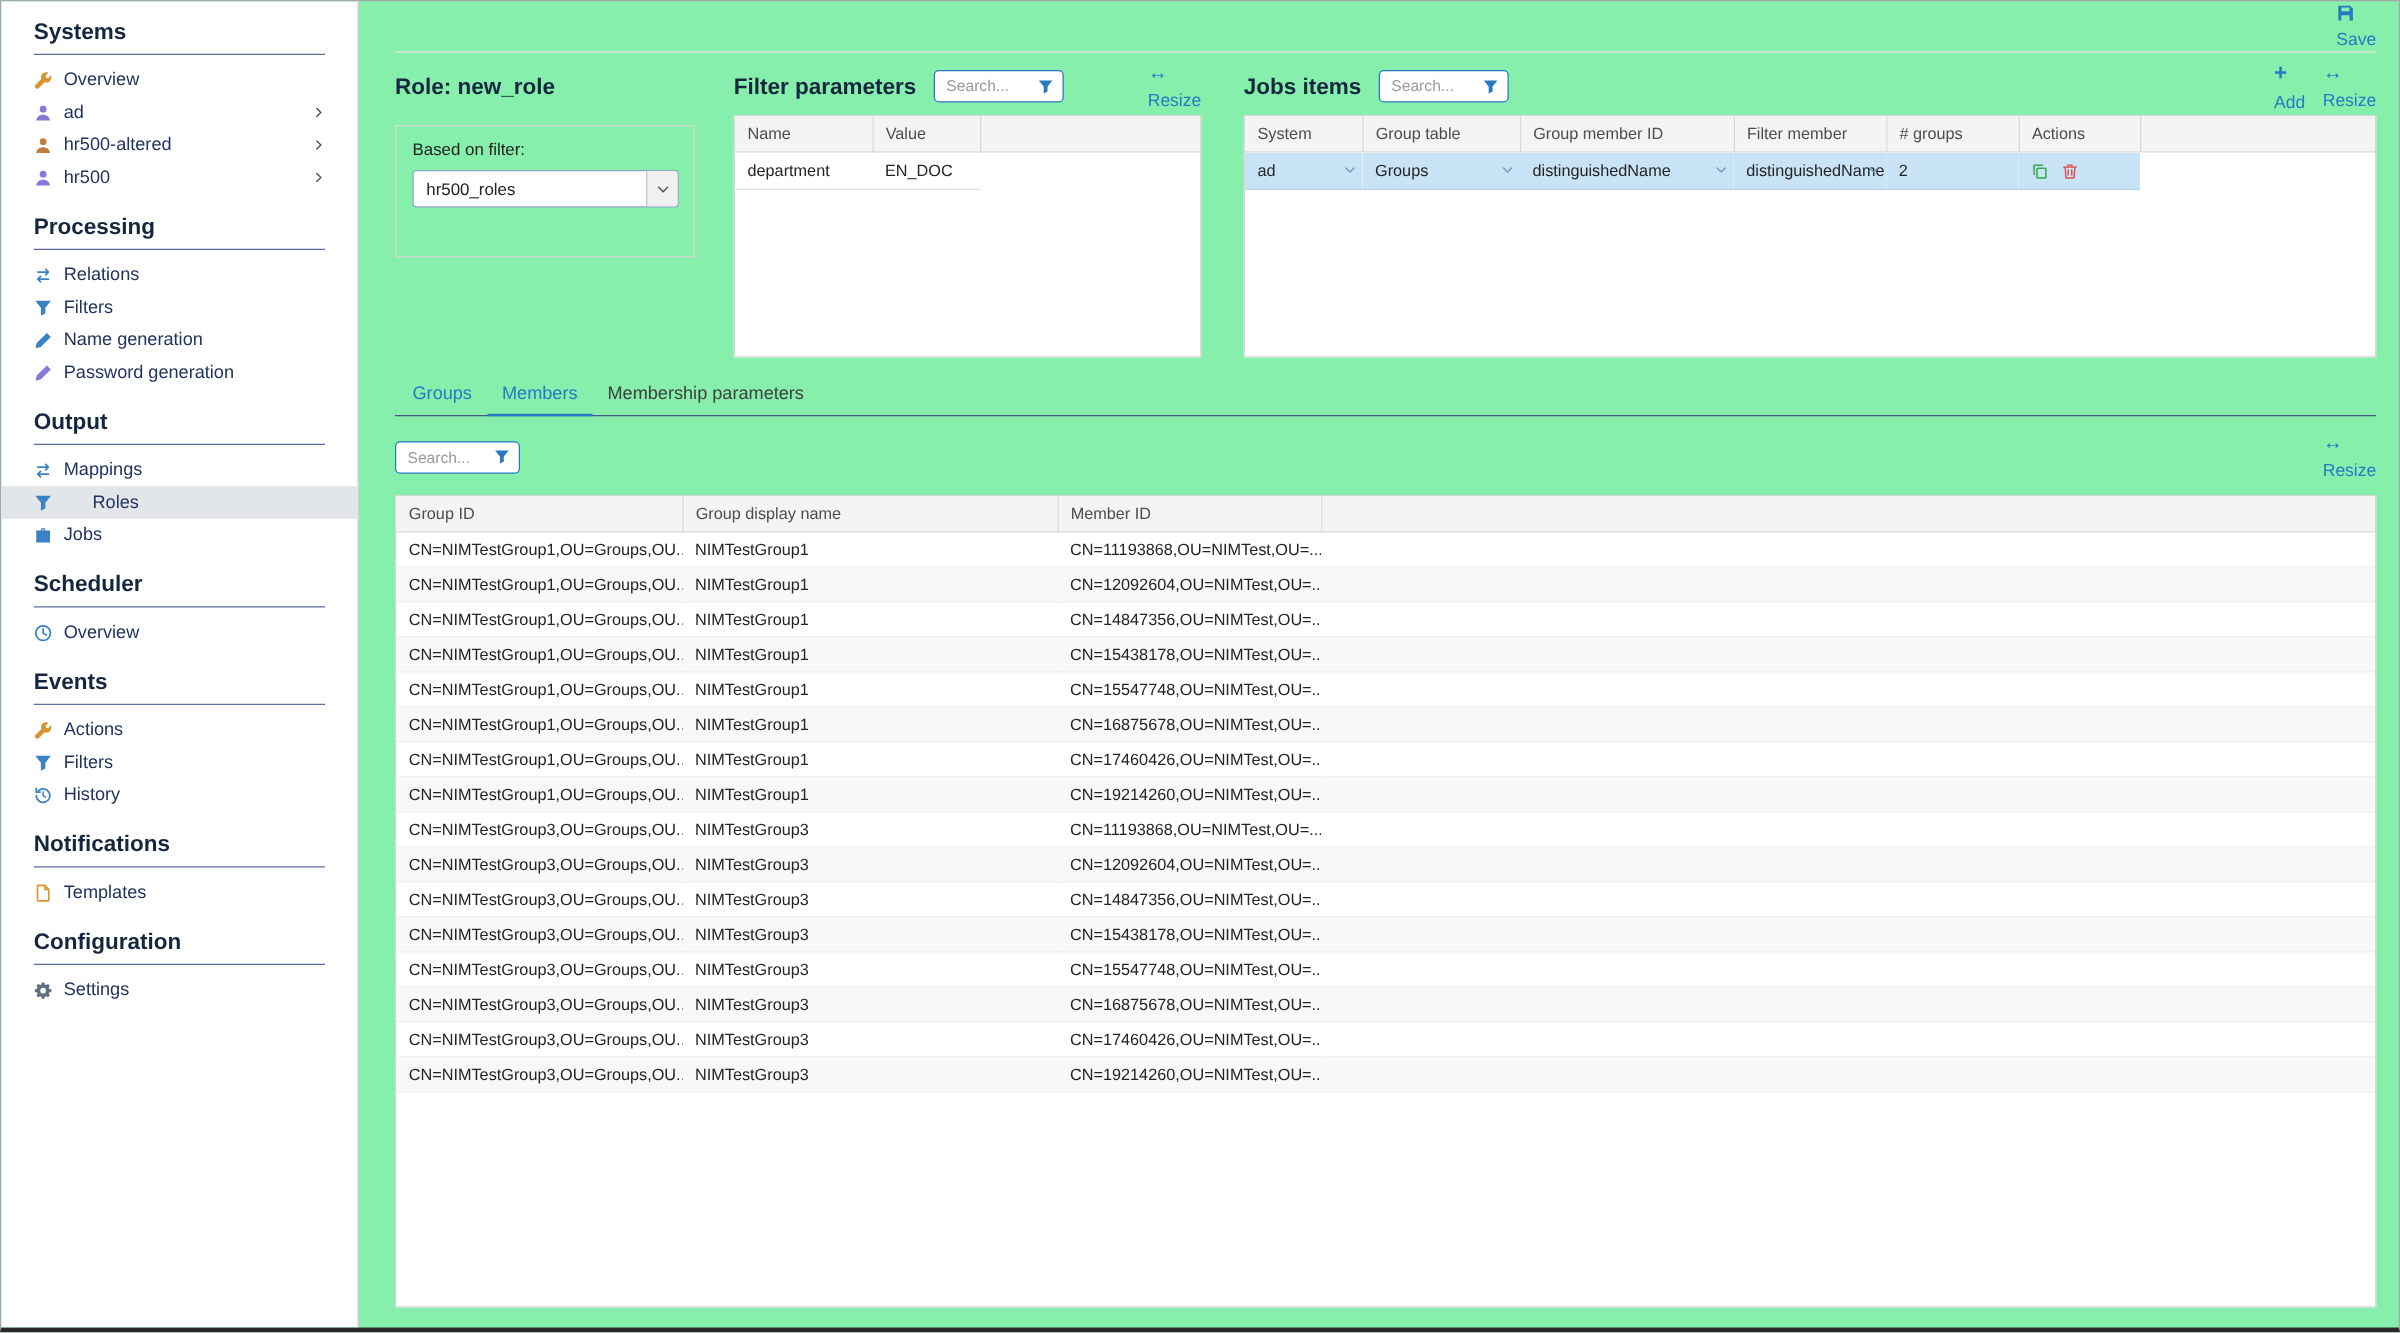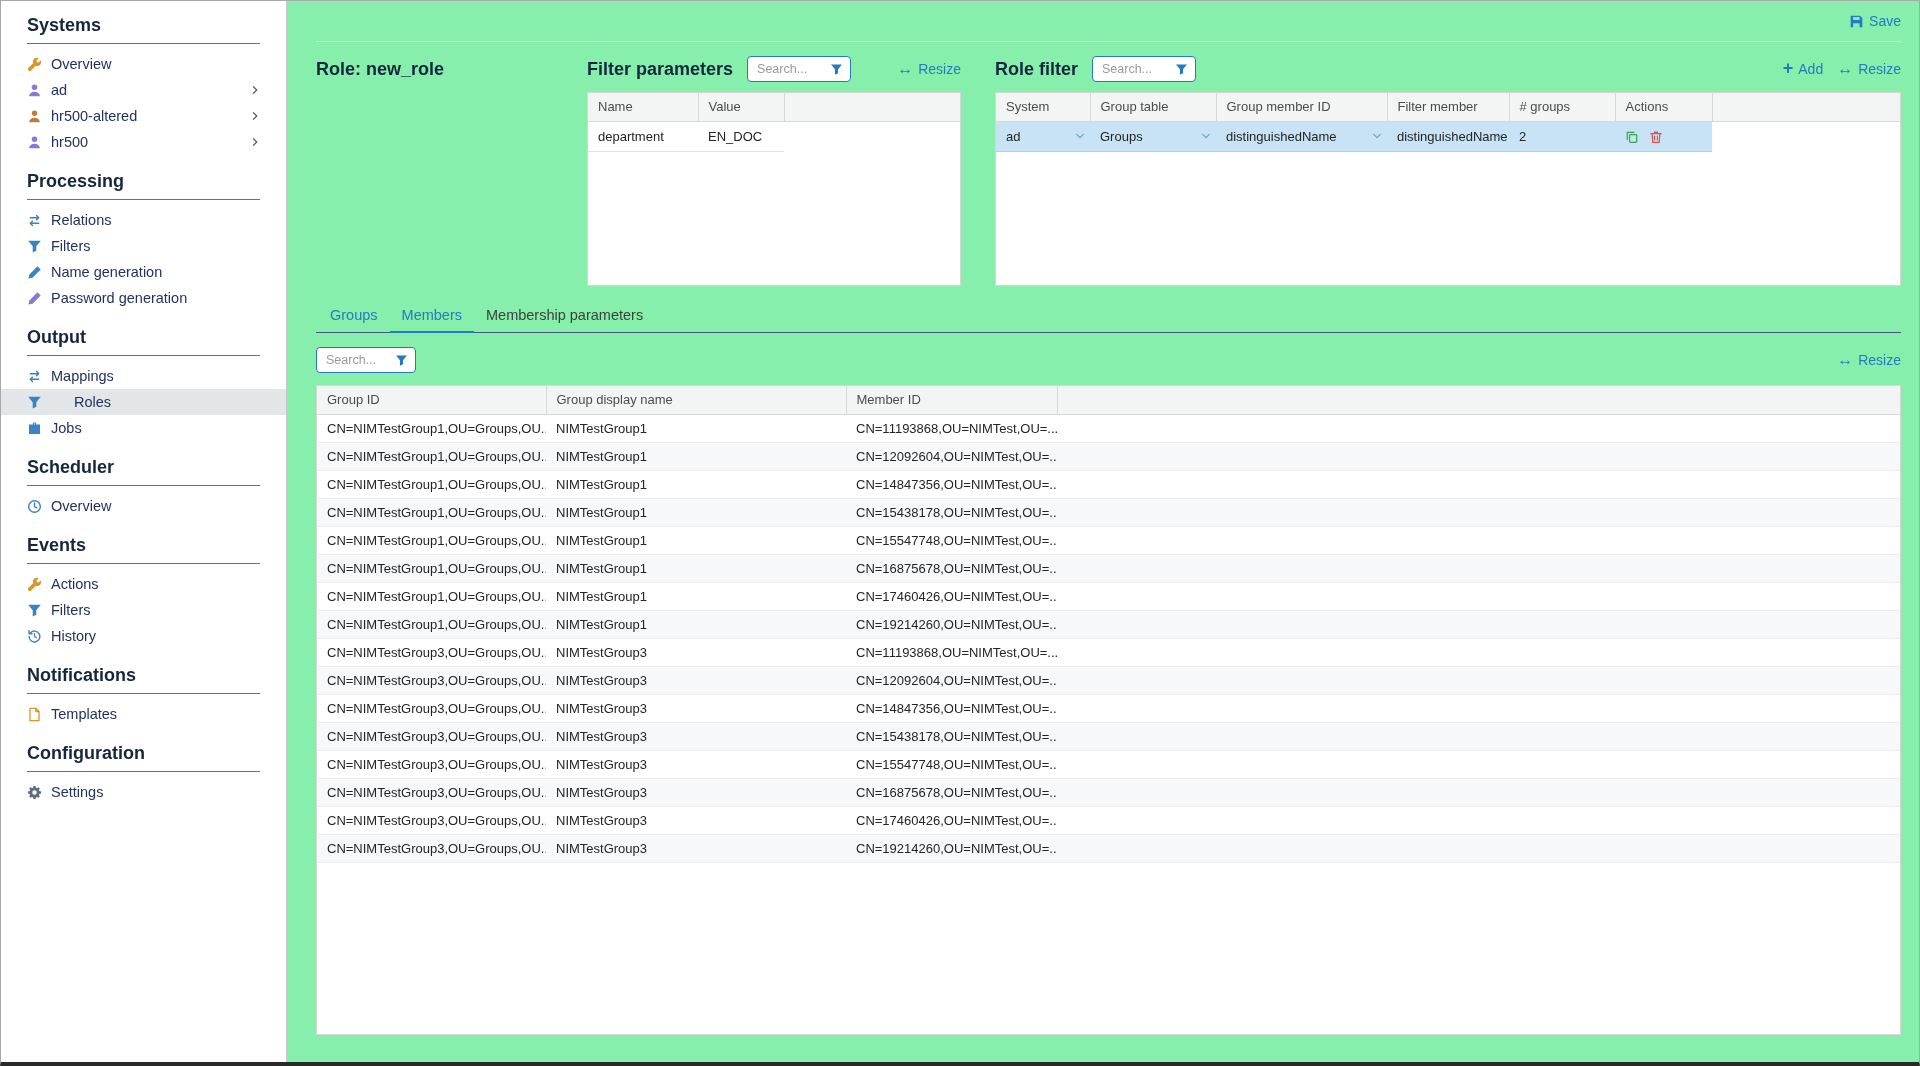--- a/index.html
+++ b/index.html
@@ -14,21 +14,21 @@
   .side-section:first-child .section-title{margin-top:2px;}
   .side-items{margin:7px 0 4px;}
   .side-item{display:flex;align-items:center;gap:9px;padding:5px 26px;font-size:14.5px;color:#21335e;cursor:pointer;}
   .side-item.active{background:#e2e6e9;gap:32px;}
   .side-item .ic{width:15px;height:15px;flex:none;}
   .side-item .chev{width:10px;height:10px;color:#4f4f4f;margin-left:auto;}
 
   
   .content{flex:1;min-width:0;padding:0 18px 0 29px;box-sizing:border-box;}
   .topbar{height:40px;display:flex;align-items:center;justify-content:flex-end;border-bottom:1px solid #e4e4e4;}
-  .link{color:#2779c4;font-size:14px;display:inline-flex;align-items:center;gap:5px;cursor:pointer;text-decoration:none;white-space:nowrap;}
+  .link{color:#2779c4;font-size:14px;display:inline-flex;align-items:flex-start;gap:5px;cursor:pointer;text-decoration:none;white-space:nowrap;flex-direction:column;}
   .save-ic{width:15px;height:15px;color:#2779c4;}
   .rz{font-size:16px;line-height:1;}
   .plus{font-size:18px;font-weight:700;line-height:1;position:relative;top:-1px;}
 
   .search{display:inline-flex;align-items:center;gap:18px;border:1px solid #2779c4;border-radius:4px;height:26px;padding:0 7px;background:#fff;width:104px;box-sizing:border-box;flex:none;}
   .search input{border:0;outline:0;min-width:0;flex:1;font-family:"Liberation Sans",sans-serif;font-size:12.5px;color:#333;background:transparent;}
   .search input::placeholder{color:#9a9a9a;}
   .funnel-ic{color:#2779c4;width:13px;height:13px;flex:none;}
 
   .panels{display:flex;margin-top:12px;}
@@ -305,20 +305,31 @@
           </svg>
         <span>Save</span>
       </a>
     </div>
 
     <div class="panels">
 
       <section class="panel-a">
         <div class="panel-head">
           <h2 class="ptitle">Role: new_role</h2>
+        </div>
+        <div class="abox">
+          <div class="flabel">Based on filter:</div>
+          <div class="select">
+            <span class="sel-val">hr500_roles</span>
+            <span class="sel-btn">
+              <svg class="ic selchev">
+                  <use href="#i-chevd"></use>
+                </svg>
+            </span>
+          </div>
         </div>
       </section>
 
       <section class="panel-b">
         <div class="panel-head">
           <h2 class="ptitle">Filter parameters</h2>
           <span class="search">
             <input placeholder="Search..." style="">
             <svg class="ic funnel-ic">
                 <use href="#i-funnel"></use>
@@ -349,21 +360,21 @@
                   <td>EN_DOC</td>
                   <td class="filler"></td>
                 </tr>
               </tbody>
           </table>
         </div>
       </section>
 
       <section class="panel-c">
         <div class="panel-head">
-          <h2 class="ptitle">Role filter</h2>
+          <h2 class="ptitle">Jobs items</h2>
           <span class="search">
             <input placeholder="Search..." style="">
             <svg class="ic funnel-ic">
                 <use href="#i-funnel"></use>
               </svg>
           </span>
           <a class="link ml-auto">
             <span class="plus">+</span>
             <span>Add</span>
           </a>

